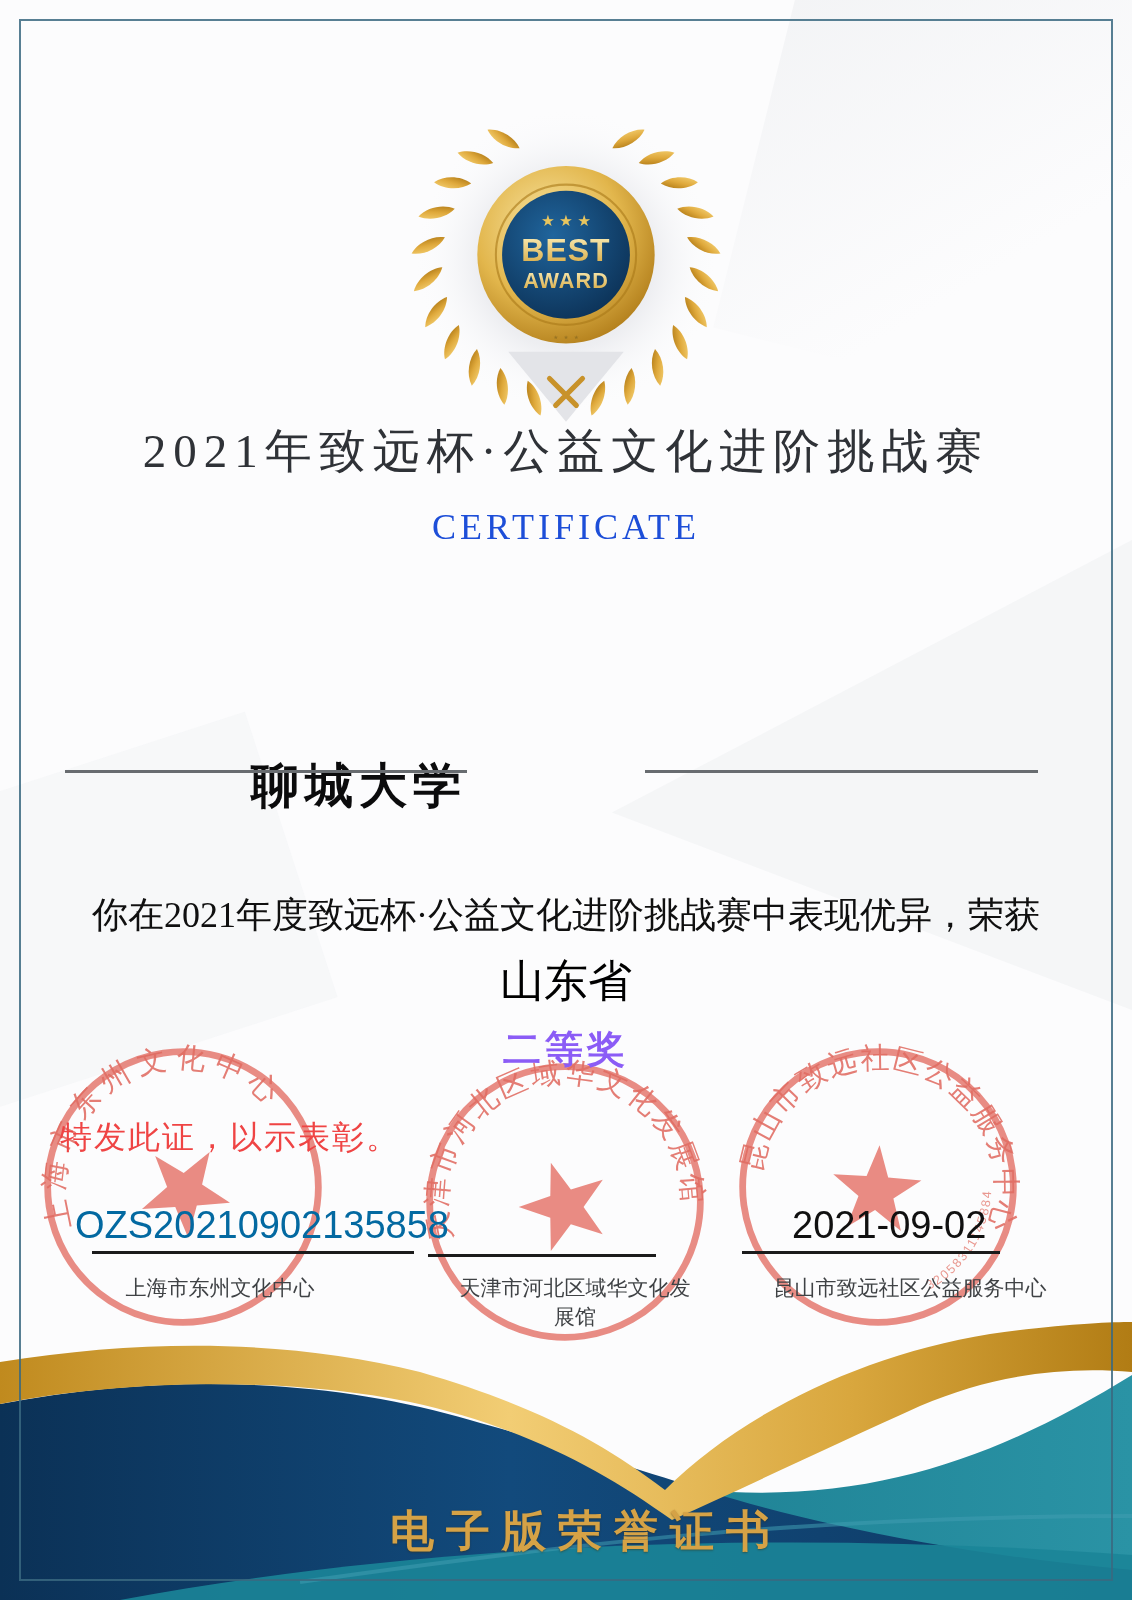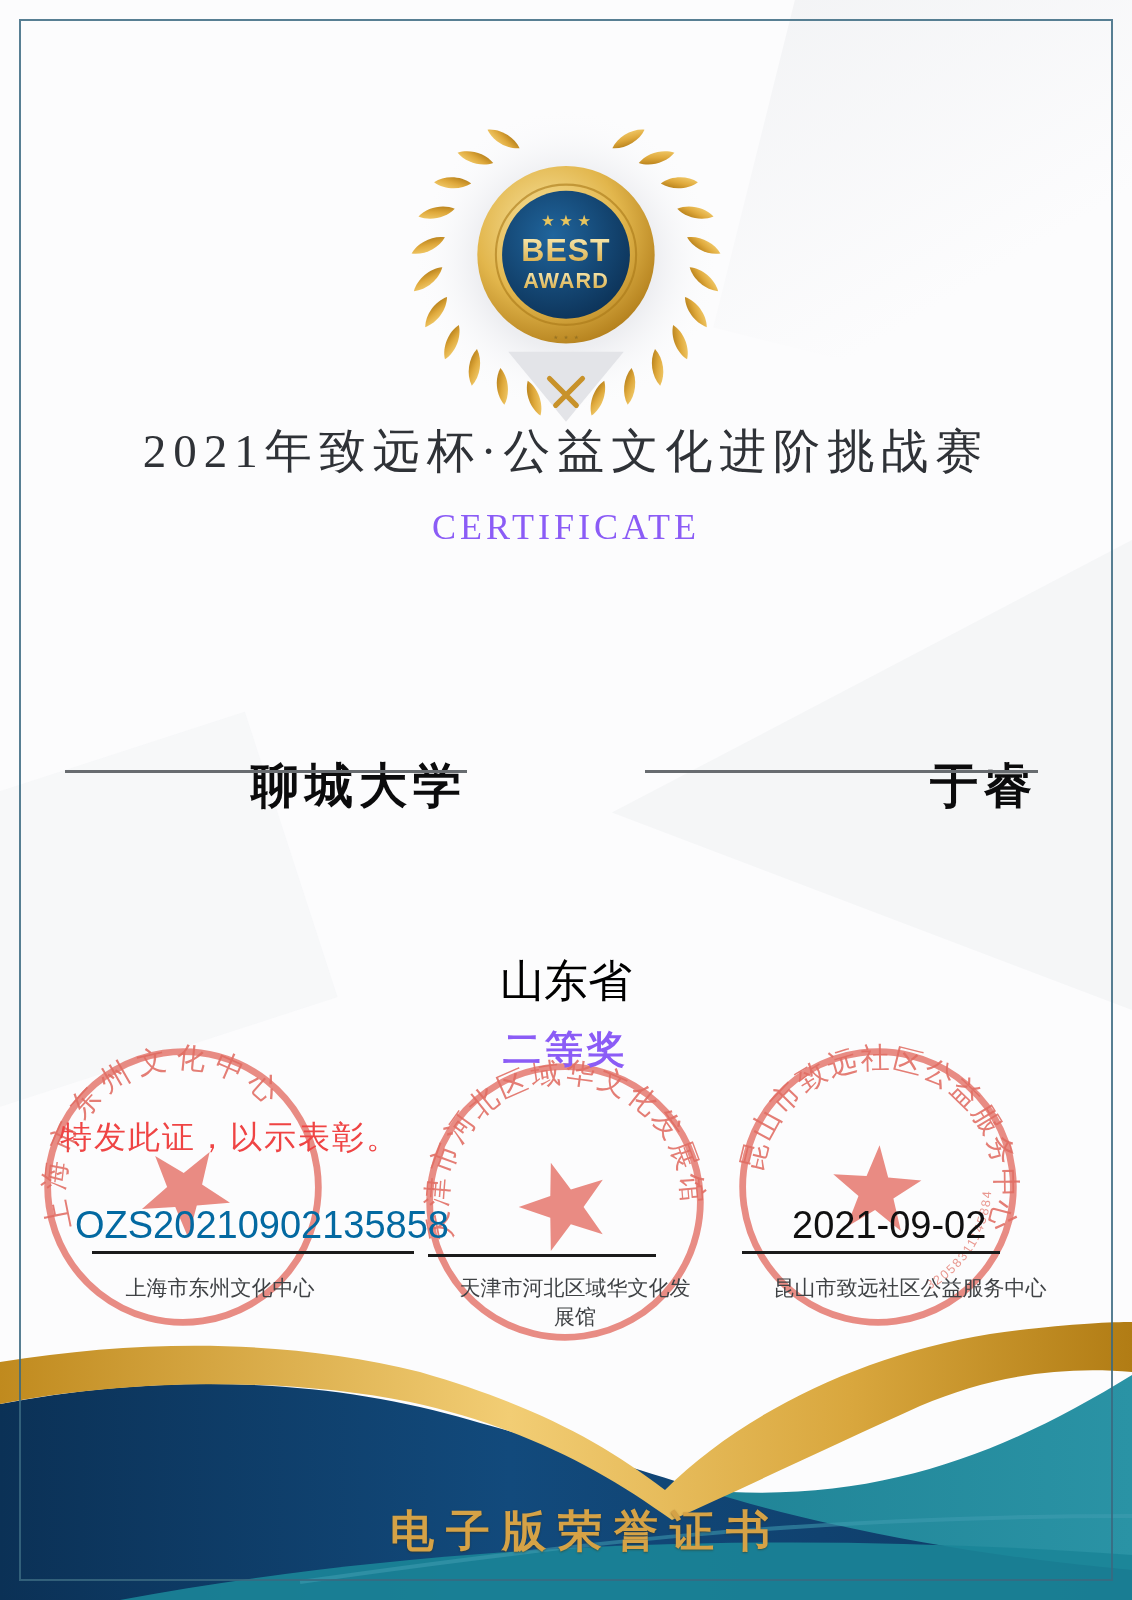--- a/index.html
+++ b/index.html
@@ -21,21 +21,21 @@
   .deco-l{left:-60px;top:760px;width:360px;height:300px;
     background:#f2f3f5;opacity:.5;transform:rotate(-18deg);z-index:0;}
 
   
   .medal{left:401px;top:98px;width:330px;height:330px;z-index:2;}
 
   
   .title{left:0;right:0;top:420px;text-align:center;
     font-size:47px;letter-spacing:7px;color:#2f3237;font-weight:500;z-index:2;}
   .subtitle{left:0;right:0;top:506px;text-align:center;
-    font-size:36px;letter-spacing:4px;color:#8b5cf6;z-index:2;}
+    font-size:36px;letter-spacing:4px;color:#1d4ed8;z-index:2;}
 
   
   .field-value{position:absolute;top:754px;font-size:48px;font-weight:700;
     color:#0b0b0c;text-align:right;letter-spacing:6px;z-index:2;}
   .field-line{position:absolute;top:770px;height:3px;background:#686c70;z-index:2;}
   .fv-org{left:65px;width:402px;}
   .fl-org{left:65px;width:402px;}
   .fv-name{left:645px;width:393px;}
   .fl-name{left:645px;width:393px;}
 
@@ -156,23 +156,23 @@
       <text x="160" y="184" text-anchor="middle" font-size="21" font-weight="bold" letter-spacing="1" fill="url(#gText)">AWARD</text>
       <text x="160" y="236" text-anchor="middle" font-size="11" fill="#8a6a20" opacity="0.7">⋆ ⋆ ⋆</text>
     </g>
   </svg>
 
   <div class="abs title serif">2021年致远杯·公益文化进阶挑战赛</div>
   <div class="abs subtitle serif">CERTIFICATE</div>
 
   <div class="field-value fv-org">聊城大学</div>
   <div class="field-line fl-org"></div>
-  <div class="field-value fv-name">于睿</div>
   <div class="field-line fl-name"></div>
 
+  <div class="abs body-line serif">你在2021年度致远杯·公益文化进阶挑战赛中表现优异，荣获</div>
   <div class="abs region-line">山东省</div>
   <div class="abs award-line">二等奖</div>
   <div class="abs closing-line serif">特发此证，以示表彰。</div>
 
   <svg class="abs stamp stamp-1" viewBox="0 0 300 300">
     <g transform="rotate(-30 150 150)" opacity="0.85">
       <circle cx="150" cy="150" r="140" fill="none" stroke="#df584c" stroke-width="7" opacity="0.8"></circle>
       <path id="arcL" d="M 55,225 A 122,122 0 1 1 245,225" fill="none"></path>
       <text font-size="30" letter-spacing="8" fill="#dc5347" opacity="0.88">
         <textPath href="#arcL" startOffset="50%" text-anchor="middle">上海市东州文化中心</textPath>

